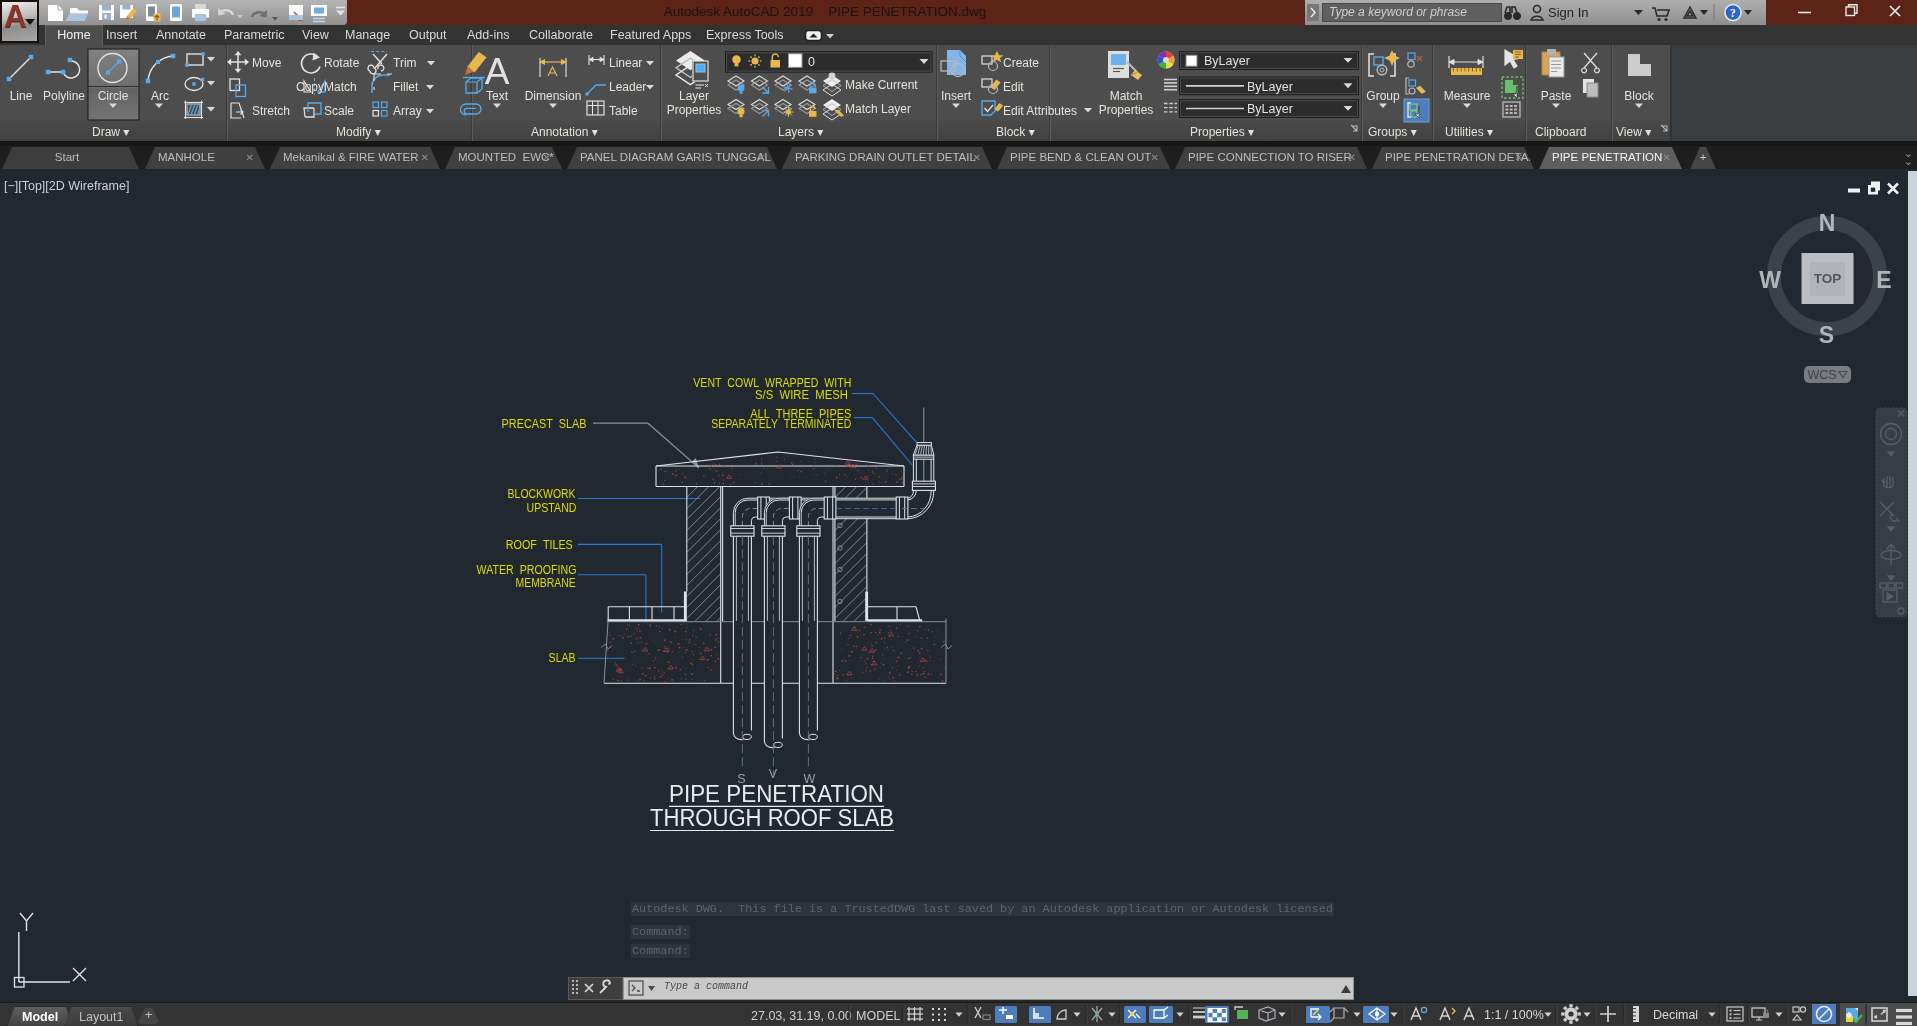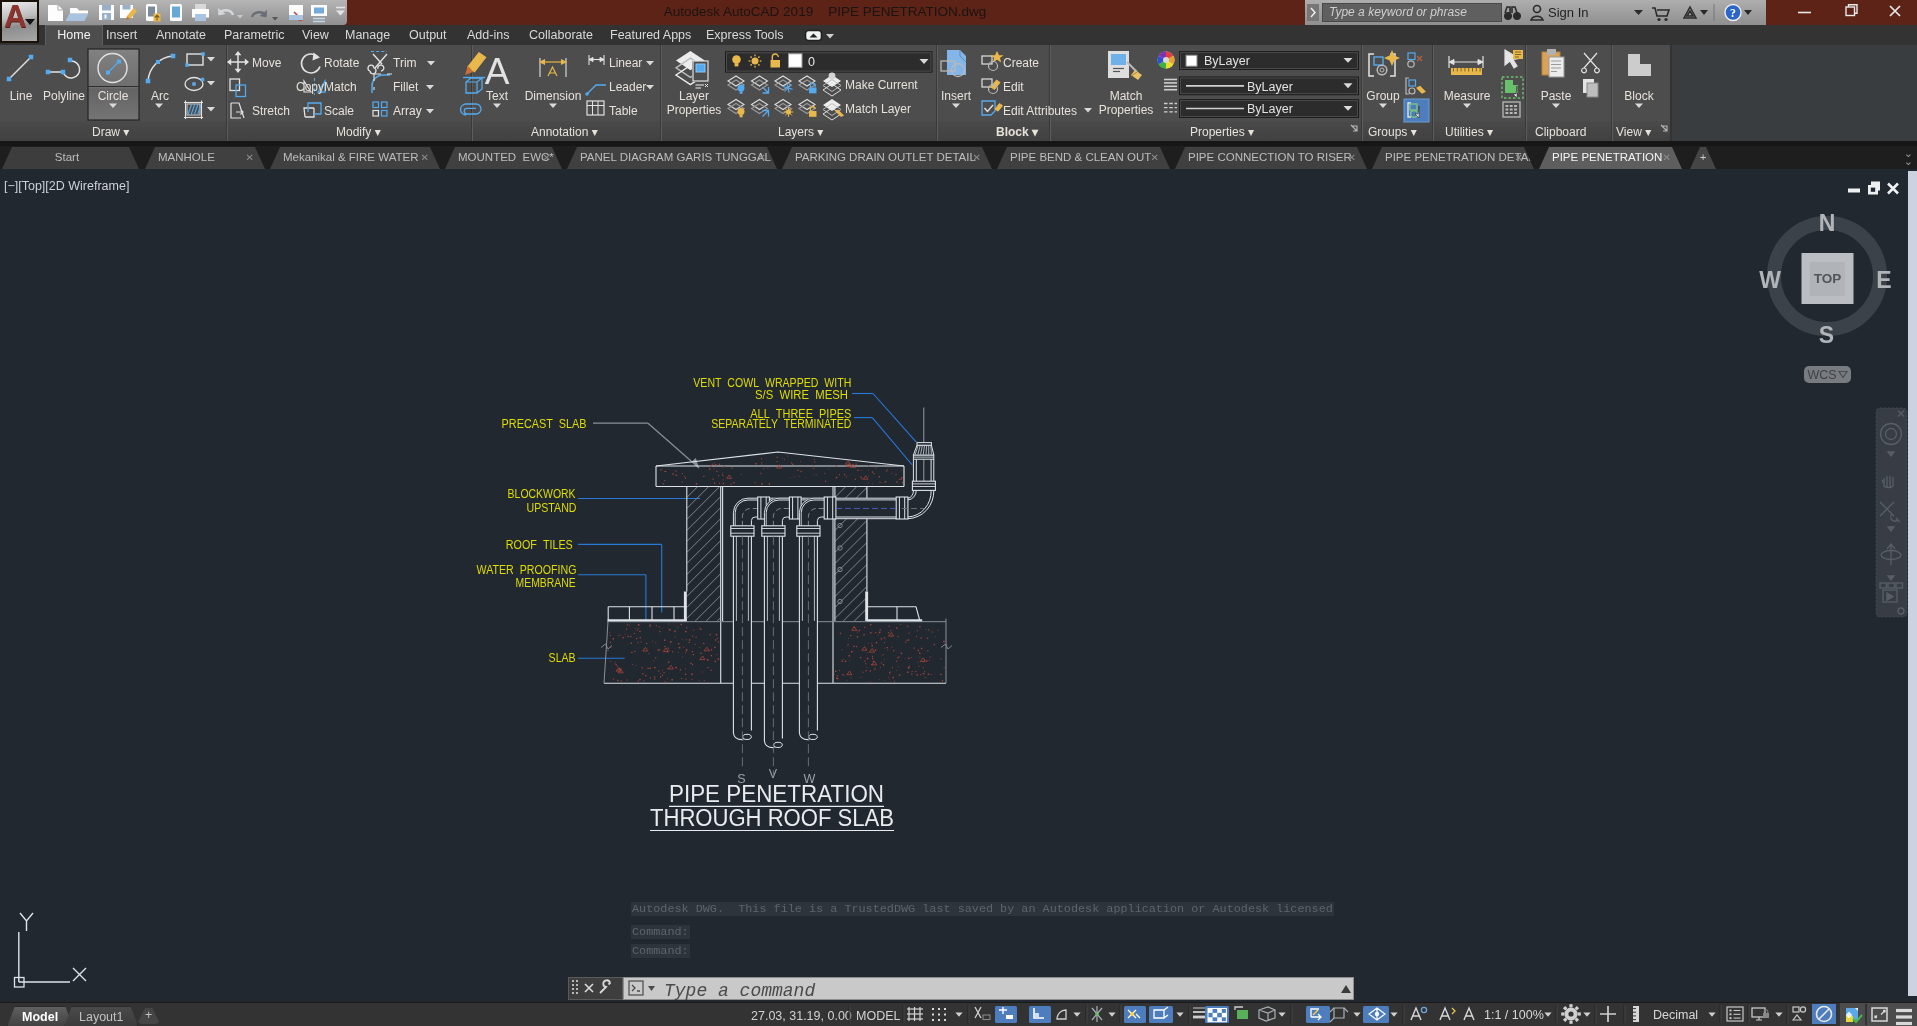--- a/index.html
+++ b/index.html
@@ -56,21 +56,21 @@
   #scrollbar { left:1908px; top:171px; width:9px; height:825px; background:#ccd3e0; }
 
   #cmdhist { left:631px; top:902px; font-family:"Liberation Mono",monospace;
     font-size:11.8px; color:#5f6469; line-height:15.2px; white-space:nowrap; }
   #cmdhist span { background:rgba(110,116,122,0.16); padding:0 1px; }
   #cmdgrip { left:568px; top:977px; width:55px; height:23px; background:#3e3e3e;
     border:1px solid #5a5a5a; }
   #cmdbar { left:623px; top:977px; width:731px; height:23px; background:#c9c9c9;
     border:1px solid #8e8e8e; }
   #cmdbar .ph { position:absolute; left:40px; top:3px; font-style:italic; color:#4a4a4a;
-    font-size:18px; font-family:"Liberation Mono",monospace; }
+    font-size:10px; font-family:"Liberation Mono",monospace; }
 
   #statusbar { left:0; top:1002px; width:1917px; height:24px; background:#333333;
     border-top:1px solid #1a1a1a; }
   .mtab { position:absolute; top:3px; height:21px; font-size:12.5px; line-height:20px;
     color:#c2c2c2; padding:0 14px; border-radius:7px 7px 0 0;
     clip-path:polygon(8px 0%, calc(100% - 8px) 0%, 100% 100%, 0% 100%); }
   #modeltab { left:7px; background:linear-gradient(#5f5f5f,#404040); color:#ffffff;
     font-weight:bold; border:1px solid #2a2a2a; border-bottom:none; }
   #layouttab { left:64px; background:linear-gradient(#4a4a4a,#3a3a3a); border:1px solid #2a2a2a; border-bottom:none;}
   #plustab { left:137px; background:#454545; padding:0 8px; border-radius:5px; top:5px; height:16px; line-height:14px;}
@@ -518,21 +518,21 @@
 <div class="rbtxt" style="left:531px;top:125px;text-align:right;">Annotation ▾</div>
 <div class="rbtxt" style="left:694px;top:89px;transform:translateX(-50%);">Layer</div>
 <div class="rbtxt" style="left:694px;top:103px;transform:translateX(-50%);">Properties</div>
 <div class="rbtxt" style="left:845px;top:78px;">Make Current</div>
 <div class="rbtxt" style="left:845px;top:102px;">Match Layer</div>
 <div class="rbtxt" style="left:778px;top:125px;">Layers ▾</div>
 <div class="rbtxt" style="left:956px;top:89px;transform:translateX(-50%);">Insert</div>
 <div class="rbtxt" style="left:1003px;top:56px;">Create</div>
 <div class="rbtxt" style="left:1003px;top:80px;">Edit</div>
 <div class="rbtxt" style="left:1003px;top:104px;">Edit Attributes</div>
-<div class="rbtxt" style="left:996px;top:125px;font-weight:bold;">Block ▾</div>
+<div class="rbtxt" style="left:996px;top:125px;">Block ▾</div>
 <div class="rbtxt" style="left:1126px;top:89px;transform:translateX(-50%);">Match</div>
 <div class="rbtxt" style="left:1126px;top:103px;transform:translateX(-50%);">Properties</div>
 <div class="rbtxt" style="left:1190px;top:125px;">Properties ▾</div>
 <div class="rbtxt" style="left:1383px;top:89px;transform:translateX(-50%);">Group</div>
 <div class="rbtxt" style="left:1368px;top:125px;">Groups ▾</div>
 <div class="rbtxt" style="left:1467px;top:89px;transform:translateX(-50%);">Measure</div>
 <div class="rbtxt" style="left:1445px;top:125px;">Utilities ▾</div>
 <div class="rbtxt" style="left:1556px;top:89px;transform:translateX(-50%);">Paste</div>
 <div class="rbtxt" style="left:1535px;top:125px;">Clipboard</div>
 <div class="rbtxt" style="left:1639px;top:89px;transform:translateX(-50%);">Block</div>

